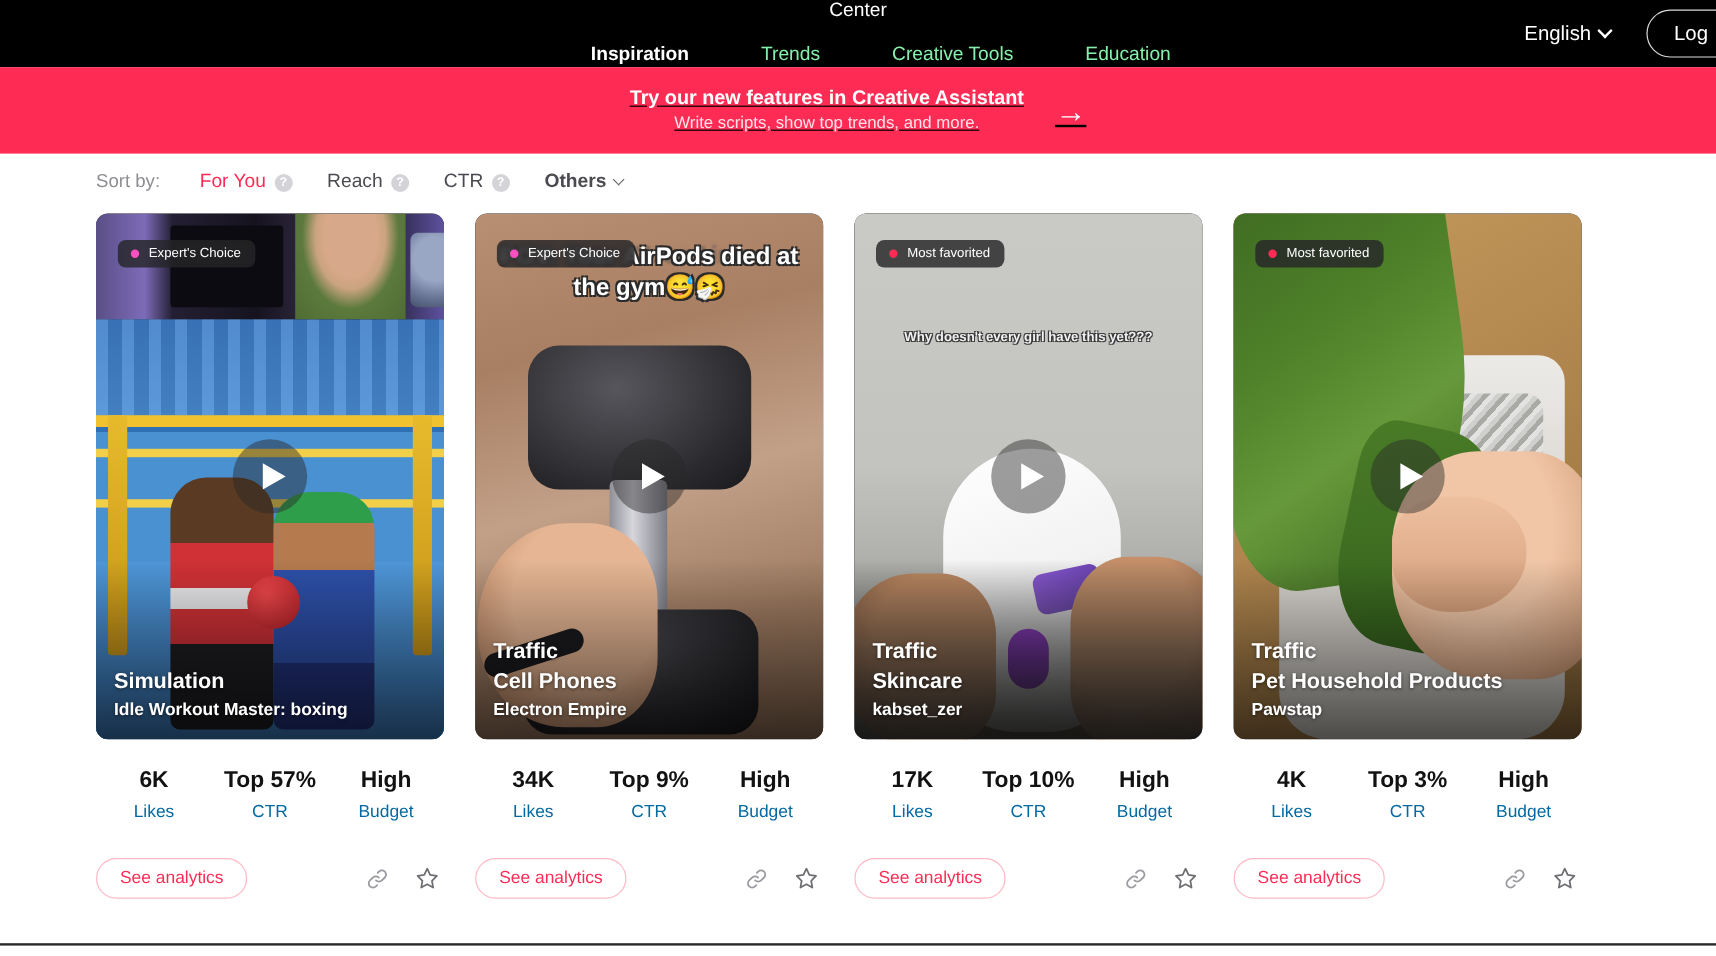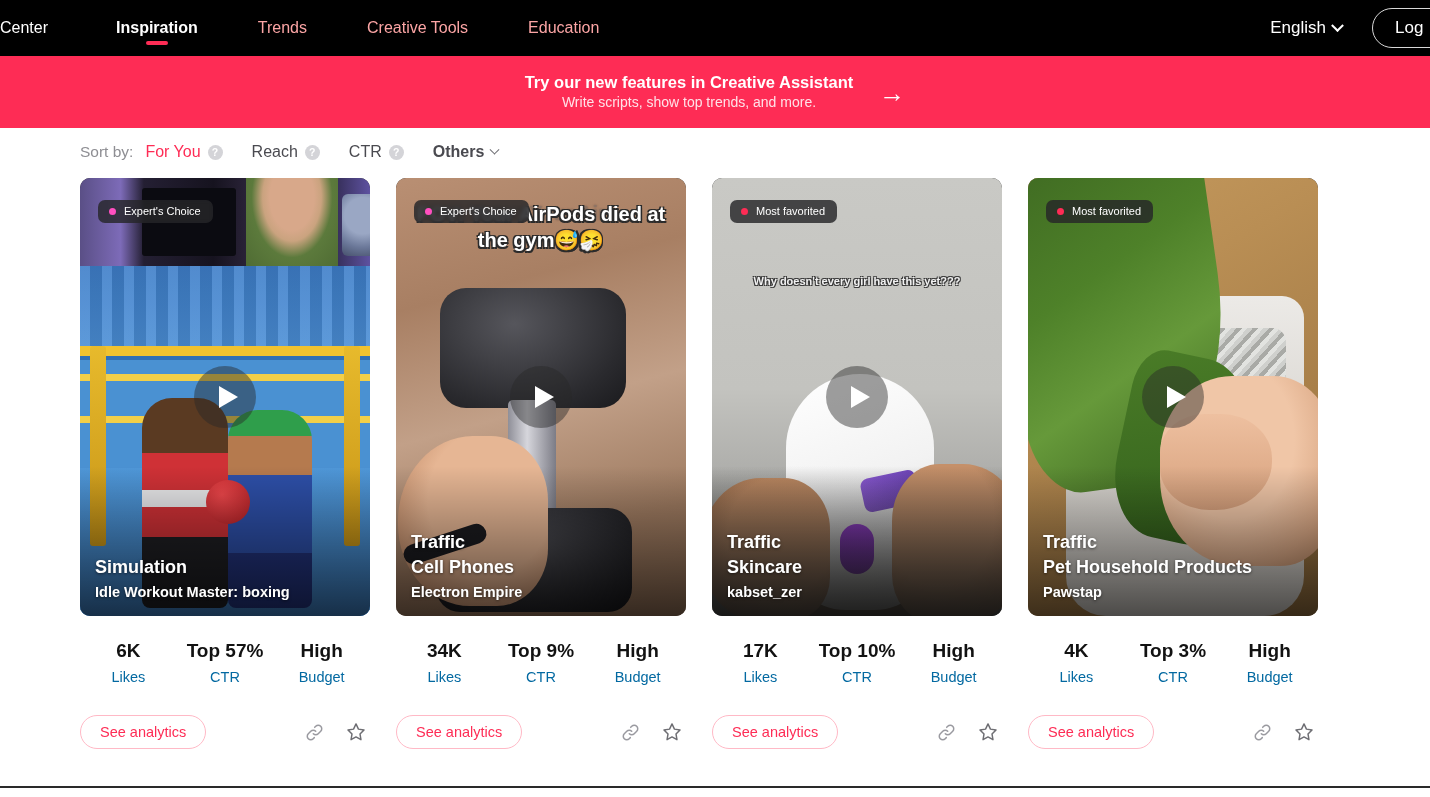--- a/index.html
+++ b/index.html
@@ -7,29 +7,29 @@
     width: 1430px; height: 797px;
     font-family: "Liberation Sans", sans-serif;
     background: #ffffff;
     overflow: hidden;
   }
   #app { position: relative; width: 1430px; height: 797px; background:#fff; }
 
   
   .topnav {
     position:absolute; left:0; top:0; width:1430px; height:56px;
-    background:#000; display:flex; align-items:center;
+    background:#000; display:flex; align-items:center;flex-direction:column;
   }
   .nav-brand {
     color:#ffffff; font-size:16px; font-weight:400;
     margin-left:-8px; padding-left:8px; white-space:nowrap;
   }
   .nav-links { display:flex; align-items:center; height:56px; margin-left:38px; }
   .nav-link {
-    position:relative; color:#fca5a5; font-size:16px; font-weight:400;
+    position:relative; color:#86efac; font-size:16px; font-weight:400;
     padding:0 30px; height:56px; display:flex; align-items:center;
     white-space:nowrap; cursor:pointer;
   }
   .nav-link.active { color:#ffffff; font-weight:700; }
   .nav-underline {
     position:absolute; bottom:11px; left:50%; transform:translateX(-50%);
     width:22px; height:4px; border-radius:2px; background:#FE2C55;
   }
   .nav-right {
     position:absolute; right:0; top:0; height:56px;
@@ -51,38 +51,39 @@
     font-family:"Liberation Sans", sans-serif;
     display:flex; align-items:center; justify-content:flex-start;
     margin-right:-34px; cursor:pointer; white-space:nowrap;
   }
 
   
   .promo {
     position:absolute; left:0; top:56px; width:1430px; height:72px;
     background:#FE2C55; display:flex; align-items:center; justify-content:center;
     cursor:pointer;
+    text-decoration:underline;
   }
   .promo-inner { display:flex; align-items:center; gap:26px; }
   .promo-text { text-align:center; line-height:1.28; }
   .promo-title { color:#ffffff; font-size:16.5px; font-weight:700; }
   .promo-sub { color:#ffe2e8; font-size:14px; font-weight:400; margin-top:1px; }
   .promo-arrow { color:#ffffff; font-size:26px; line-height:1; margin-top:2px; }
 
   
   .sortbar {
     position:absolute; left:80px; top:139px;
     display:flex; align-items:center; height:26px; gap:0;
   }
   .sort-label { color:#8e8e93; font-size:15.5px; margin-right:12px; }
   .sort-opt {
     display:flex; align-items:center; gap:7px; margin-right:29px;
     color:#4a4a50; font-size:16px; cursor:pointer; white-space:nowrap;
   }
-  .sort-opt.active { color:#FE2C55; }
+  .sort-opt.active { color:#FE2C55;margin-left:21px; }
   .qmark {
     display:inline-flex; align-items:center; justify-content:center;
     width:15px; height:15px; border-radius:50%;
     background:#d4d4d8; color:#ffffff; font-size:10.5px; font-weight:700;
     line-height:1; cursor:pointer;
   }
   .sort-others { display:flex; align-items:center; gap:7px; color:#4a4a50;
     font-size:16px; cursor:pointer;font-weight:bold; }
   .chev-sm {
     display:inline-block; width:7px; height:7px;

